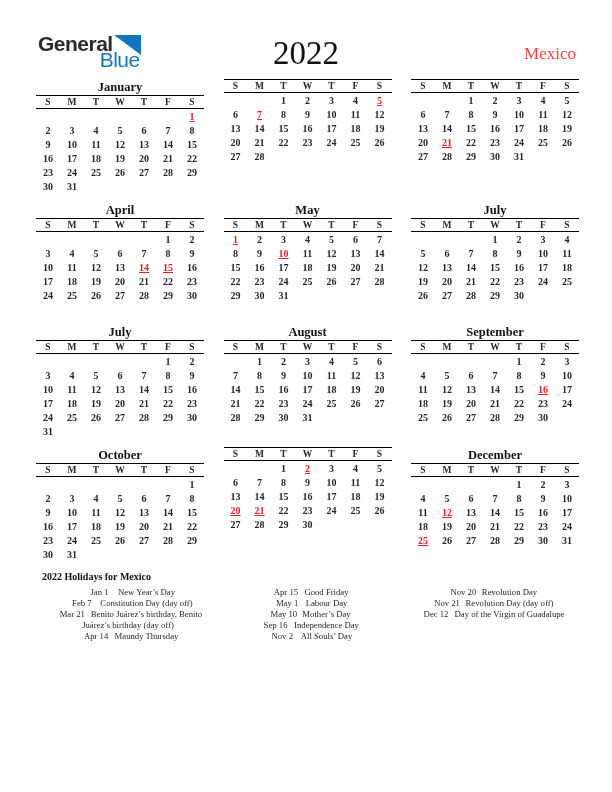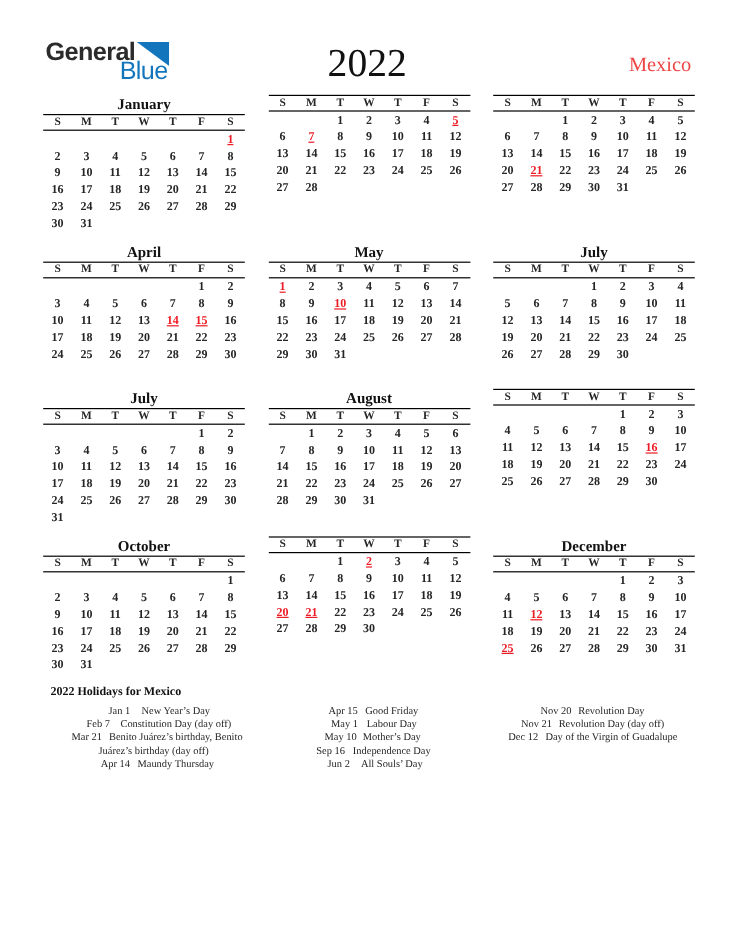--- a/index.html
+++ b/index.html
@@ -467,20 +467,21 @@
           <span class="dcell">28</span>
           <span class="dcell">29</span>
           <span class="dcell">30</span>
           <span class="dcell">31</span>
           <span class="dcell"></span>
           <span class="dcell"></span>
           <span class="dcell"></span>
         </div>
       </div>
       <div class="month">
+        <div class="month-title">September</div>
         <div class="wk-row">
           <span>S</span>
           <span>M</span>
           <span>T</span>
           <span>W</span>
           <span>T</span>
           <span>F</span>
           <span>S</span>
         </div>
         <div class="dates">
@@ -683,21 +684,21 @@
           <div class="h-entry"><span class="h-date">Jan 1</span><span class="h-name">New Year’s Day</span></div>
           <div class="h-entry"><span class="h-date">Feb 7</span><span class="h-name">Constitution Day (day off)</span></div>
           <div class="h-entry"><span class="h-date">Mar 21</span><span class="h-name">Benito Juárez’s birthday, Benito Juárez’s birthday (day off)</span></div>
           <div class="h-entry"><span class="h-date">Apr 14</span><span class="h-name">Maundy Thursday</span></div>
         </div>
         <div class="h-col">
           <div class="h-entry"><span class="h-date">Apr 15</span><span class="h-name">Good Friday</span></div>
           <div class="h-entry"><span class="h-date">May 1</span><span class="h-name">Labour Day</span></div>
           <div class="h-entry"><span class="h-date">May 10</span><span class="h-name">Mother’s Day</span></div>
           <div class="h-entry"><span class="h-date">Sep 16</span><span class="h-name">Independence Day</span></div>
-          <div class="h-entry"><span class="h-date">Jun 2</span><span class="h-name">All Souls’ Day</span></div>
+          <div class="h-entry"><span class="h-date">Nov 2</span><span class="h-name">All Souls’ Day</span></div>
         </div>
         <div class="h-col">
           <div class="h-entry"><span class="h-date">Nov 20</span><span class="h-name">Revolution Day</span></div>
           <div class="h-entry"><span class="h-date">Nov 21</span><span class="h-name">Revolution Day (day off)</span></div>
           <div class="h-entry"><span class="h-date">Dec 12</span><span class="h-name">Day of the Virgin of Guadalupe</span></div>
         </div>
       </div>
   </div>
 
 </div>

